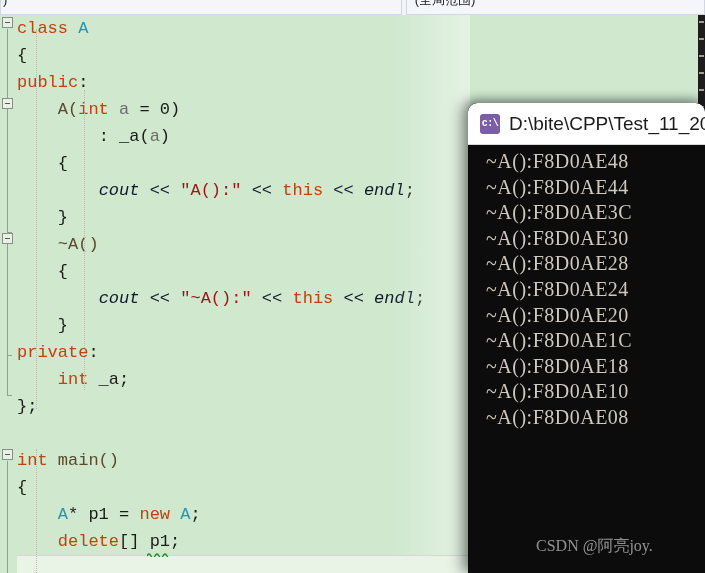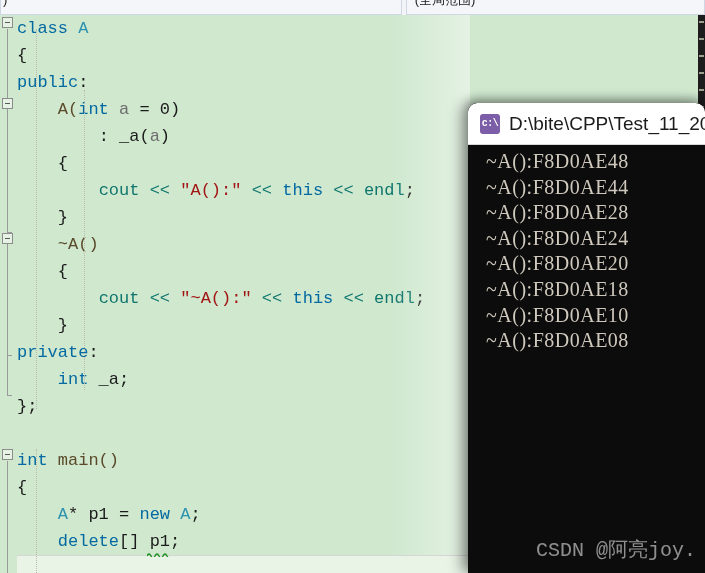--- a/index.html
+++ b/index.html
@@ -82,28 +82,28 @@
     color:#1b1b1b;
   }
   .line{height:27px;}
   
   .guide{
     position:absolute;width:1px;
     border-left:1px dotted #b9b9ac;
   }
 
   
-  .kw   {color:#0369a1;}       
+  .kw   {color:#c2410c;}       
   .type {color:#2b91af;}       
   .fn   {color:#5a4a2a;}       
   .str  {color:#a31515;}       
   .id   {color:#1b1b1b;}
   .dim  {color:#6d6d6d;}       
   .punc {color:#1b1b1b;}
-  .op   {color:#0f766e;}       
+  .op   {color:#0f172a;font-style:italic;}       
 
   
   #current-line{
     position:absolute;left:17px;top:540px;width:671px;height:18px;
     background:#e9f4e6;
     border-top:1px solid #d6d6d6;
   }
   #squiggle{
     position:absolute;left:147px;top:537px;width:22px;height:5px;
     overflow:hidden;
@@ -164,22 +164,22 @@
     font-family:"Liberation Serif", serif;
     font-size:20px;
     line-height:25.6px;
     color:#cfc8bd;
     white-space:pre;
     padding-left:2px;
     letter-spacing:0.5px;
   }
   #watermark{
     position:absolute;left:68px;top:433px;
-    font-family:Liberation Mono, monospace;
-    font-size:20px;
+    font-family:Liberation Serif, serif;
+    font-size:16px;
     color:rgba(225,225,225,0.62);
     white-space:nowrap;
     pointer-events:none;
   }
 </style>
 </head>
 <body>
 
 <div id="topbar">
   <div class="navcombo" id="navcombo-left">
@@ -263,21 +263,24 @@
 <div id="console">
   <div id="console-titlebar">
     <div id="console-icon">
       <span>c:\</span>
     </div>
     <div id="console-title">D:\bite\CPP\Test_11_20</div>
   </div>
   <div id="console-body">
       <div class="conline">~A():F8D0AE48</div>
       <div class="conline">~A():F8D0AE44</div>
+      <div class="conline">~A():F8D0AE3C</div>
+      <div class="conline">~A():F8D0AE30</div>
       <div class="conline">~A():F8D0AE28</div>
       <div class="conline">~A():F8D0AE24</div>
       <div class="conline">~A():F8D0AE20</div>
+      <div class="conline">~A():F8D0AE1C</div>
       <div class="conline">~A():F8D0AE18</div>
       <div class="conline">~A():F8D0AE10</div>
       <div class="conline">~A():F8D0AE08</div>
     </div>
   <div id="watermark">CSDN @阿亮joy.</div>
 </div>
 
 </body></html>

